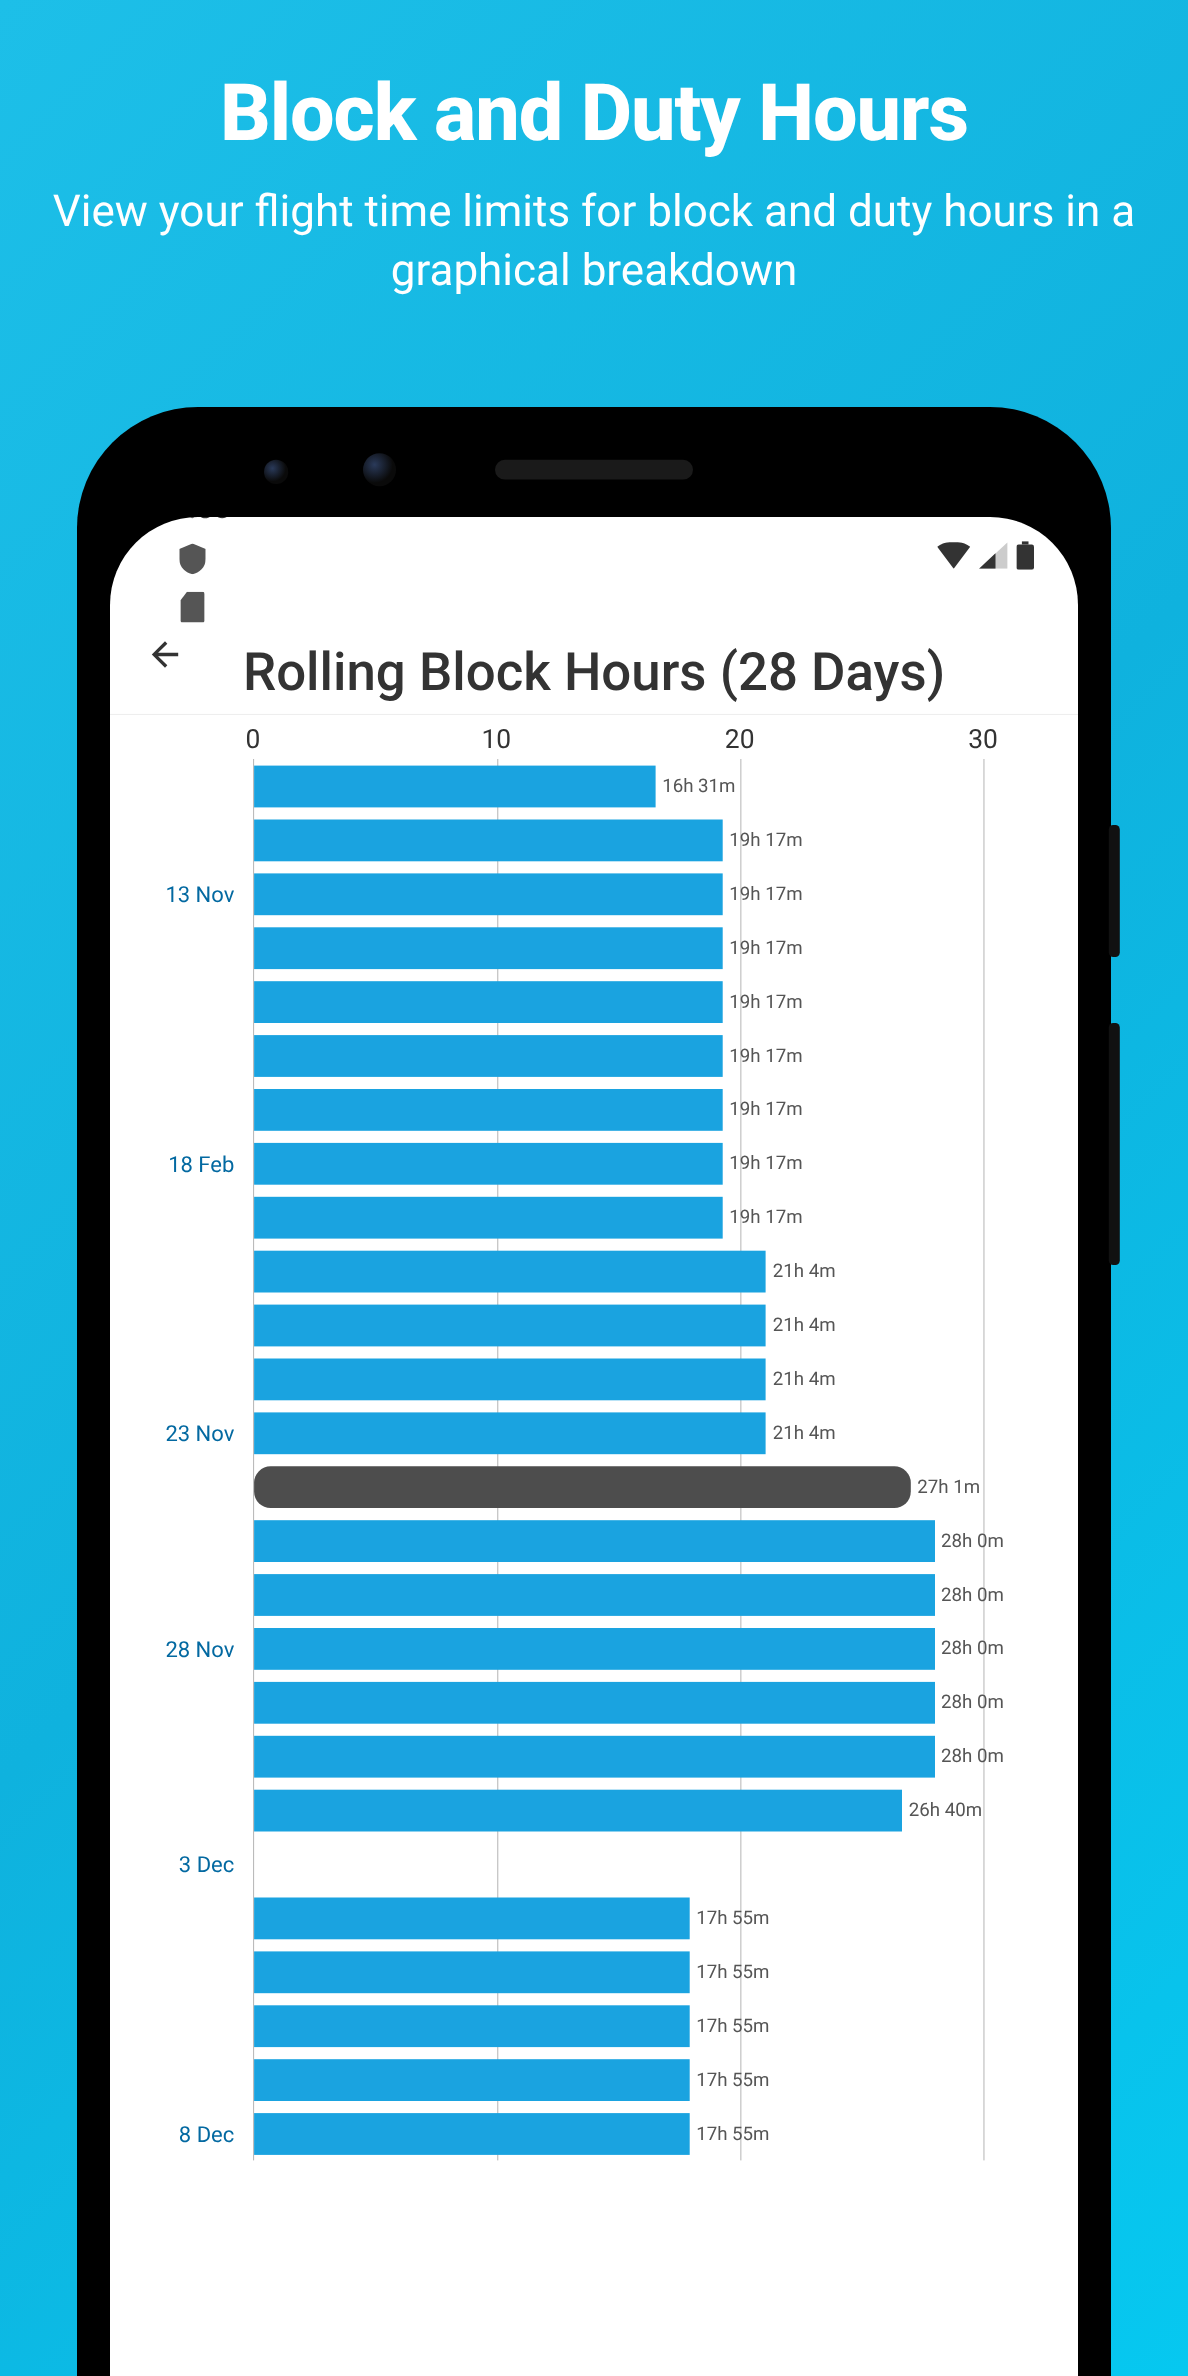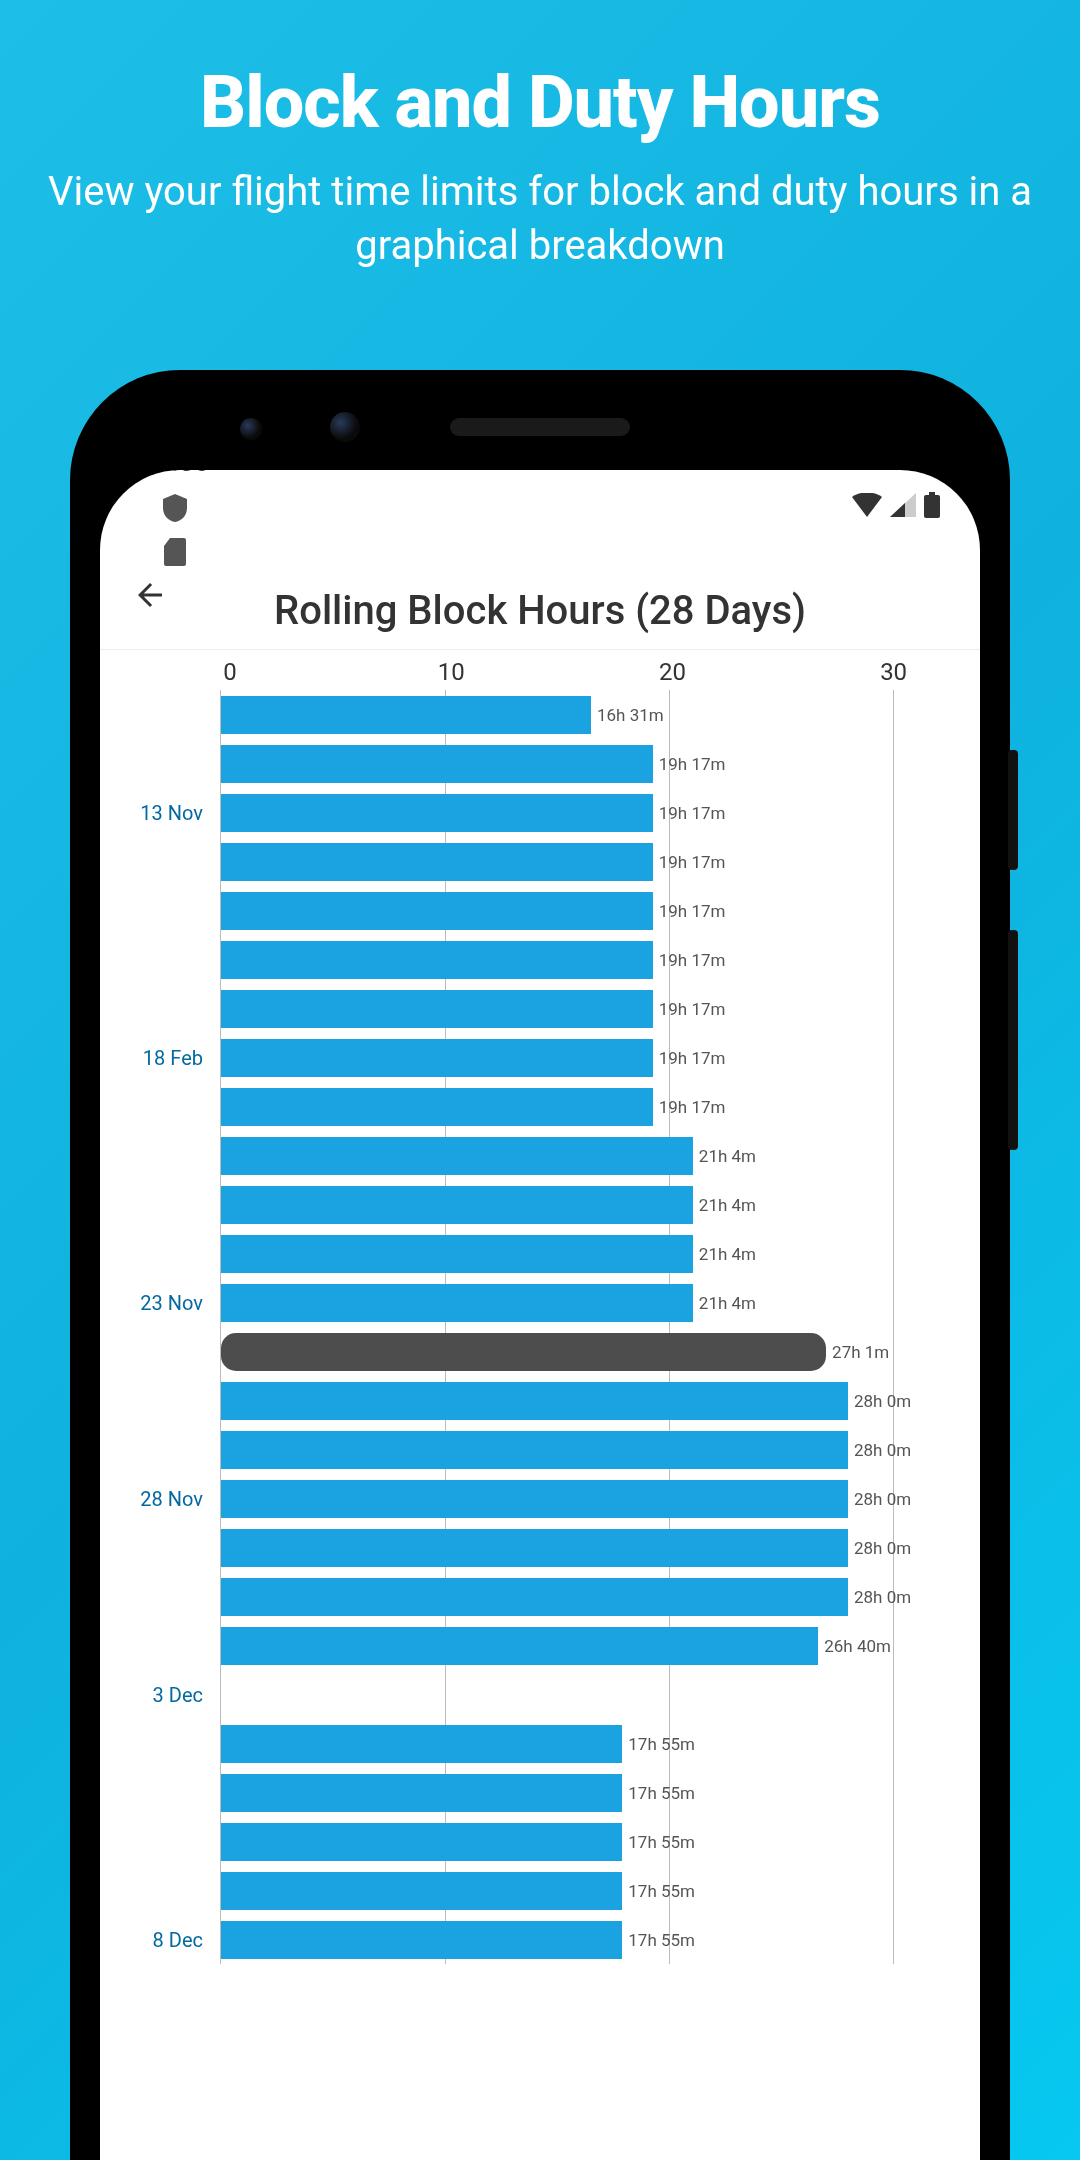--- a/index.html
+++ b/index.html
@@ -116,21 +116,21 @@
     height: 60px;
     display: flex;
     align-items: center;
     justify-content: center;
     color: #333;
     cursor: pointer;
   }
   .app-title {
     flex: 1;
     text-align: center;
-    font-size: 40px;
+    font-size: 48px;
     font-weight: 500;
     color: #333;
     margin-right: 60px;
     margin-top: 31px;
   }
   .chart-area {
     position: relative;
     padding: 0 20px 0 120px;
   }
   .x-axis {
@@ -140,20 +140,21 @@
   }
   .x-tick {
     position: absolute;
     top: 8px;
     font-size: 24px;
     color: #333;
     transform: translateX(-50%);
   }
   .plot {
     position: relative;
+    margin-left: 10px;
     border-left: 1px solid #bbb;
   }
   .grid-line {
     position: absolute;
     top: 0;
     bottom: 0;
     width: 1px;
     background: #bbb;
   }
   .bar-row {

